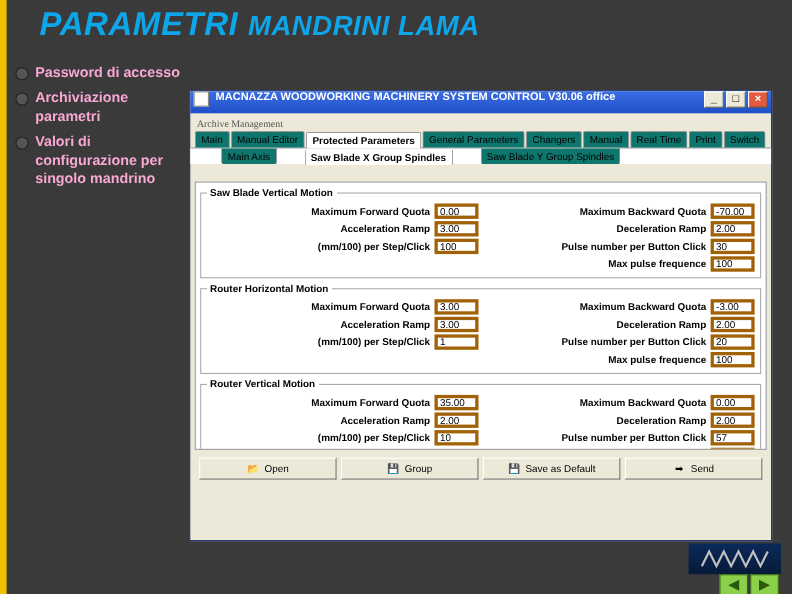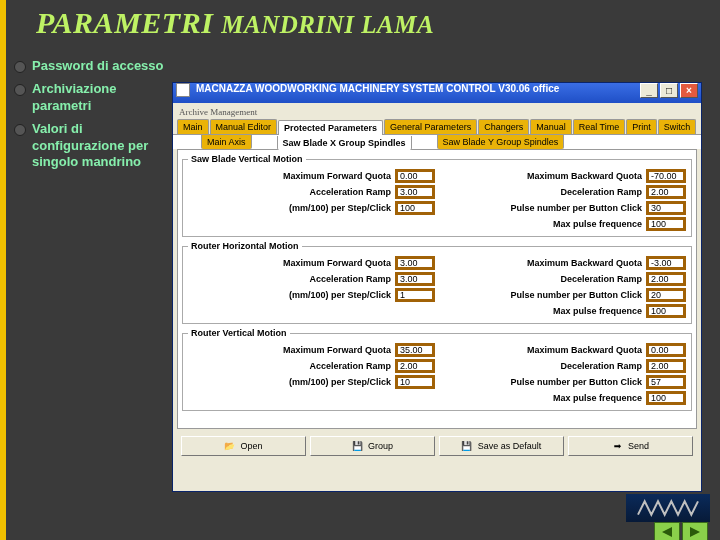--- a/index.html
+++ b/index.html
@@ -4,34 +4,34 @@
 <style>
   * { box-sizing: border-box; margin: 0; padding: 0; }
   body {
     width: 720px; height: 540px;
     background: #3a3a3a;
     font-family: Arial, sans-serif;
     position: relative;
     overflow: hidden;
   }
   .title {
-    font-family: Liberation Serif, serif;
+    font-family: Liberation Sans, sans-serif;
     font-style: italic;
     font-weight: 900;
-    color: #bef264;
+    color: #0ea5e9;
     font-size: 30px;
     letter-spacing: 0.5px;
     padding: 6px 0 2px 36px;
   }
   .title .sub { font-size: 25px; }
   .left-bullets {
     position: absolute;
     left: 14px; top: 58px;
     width: 156px;
-    color: #86efac;
+    color: #f9a8d4;
     font-weight: bold;
     font-size: 13px;
     line-height: 1.3;
   }
   .left-bullets li { list-style: none; position: relative; padding-left: 18px; margin-bottom: 6px;}
   .left-bullets li::before { content:""; position:absolute; left:0; top:3px; width:10px; height:10px; background:#555; border-radius:50%; border:1px solid #222;}
   .app {
     position: absolute;
     left: 172px; top: 82px;
     width: 530px; height: 410px;
@@ -48,25 +48,25 @@
     color:#fff;
     font-weight:bold;
     font-size:10px;
   }
   .tb .ico { width:14px;height:14px;background:#fff;margin-right:6px;border:1px solid #888;}
   .tb .spacer{flex:1;}
   .wbtn {width:18px;height:15px;margin-left:2px;display:flex;align-items:center;justify-content:center;font-size:10px;font-weight:bold;color:#000;background:#ece9d8;border:1px solid #fff;border-right-color:#555;border-bottom-color:#555;}
   .wbtn.cl{background:#e45a3e;color:#fff;}
   .subtitle{font-size:9px;color:#555;padding:4px 6px 0 6px;font-family:Liberation Serif, serif;}
   .tabs {display:flex;gap:1px;padding:2px 4px 0 4px;font-size:9px;}
-  .tab {padding:2px 5px;background:#eab308;border:1px solid #999;border-bottom:none;border-radius:2px 2px 0 0;white-space:nowrap;}
+  .tab {padding:2px 5px;background:#0f766e;border:1px solid #999;border-bottom:none;border-radius:2px 2px 0 0;white-space:nowrap;}
   .tab.active{background:#fff;font-weight:bold;position:relative;top:1px;}
   .tabs2 {display:flex;gap:1px;padding:0 4px;font-size:9px;border-top:1px solid #999;background:#fff;}
   .tabs2 .tab{border-top:none;border-radius:0 0 2px 2px;margin-top:0;margin-left:24px;}
-  .body {background:#fff;margin:0 4px 4px 4px;padding:4px;border:1px solid #999;height:280px;overflow:hidden;}
+  .body {background:#fff;margin:16px 4px 4px 4px;padding:4px;border:1px solid #999;height:244px;overflow:hidden;}
   fieldset{border:1px solid #aaa;margin-bottom:4px;padding:3px 5px 5px 5px;}
   legend{font-size:9px;font-weight:bold;padding:0 3px;}
   .row{display:flex;gap:4px;margin-top:2px;}
   .cell{flex:1;display:flex;align-items:center;justify-content:flex-end;gap:4px;}
   .cell label{font-size:9px;font-weight:bold;text-align:right;}
   .cell input{width:40px;height:14px;font-size:9px;border:3px solid #a16207;padding:0 2px;}
   .btnbar{display:flex;gap:4px;padding:3px 4px;margin:0 4px;}
   .btnbar button{flex:1;height:20px;font-size:9px;background:#ece9d8;border:1px solid #fff;border-right-color:#777;border-bottom-color:#777;display:flex;align-items:center;justify-content:center;gap:5px;cursor:pointer;}
   .btnbar .ic{width:11px;height:11px;display:inline-block;}
   .logo{position:absolute;right:10px;bottom:18px;width:84px;height:28px;background:linear-gradient(#0a2a5a,#071a38);display:flex;align-items:center;justify-content:center;}

